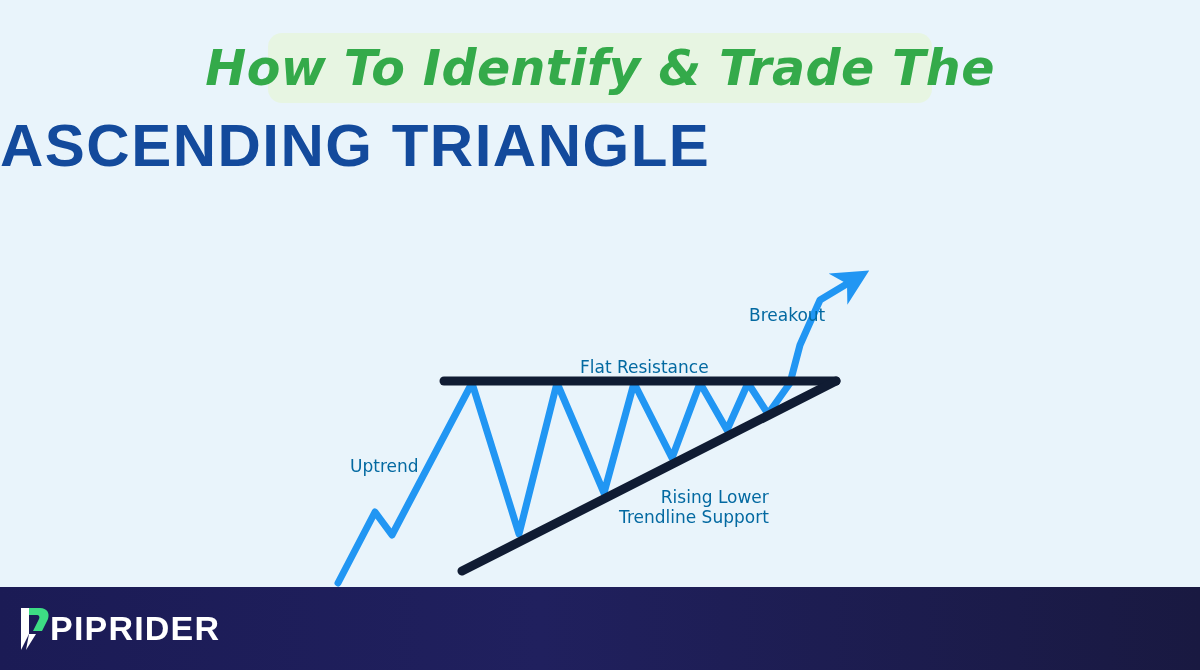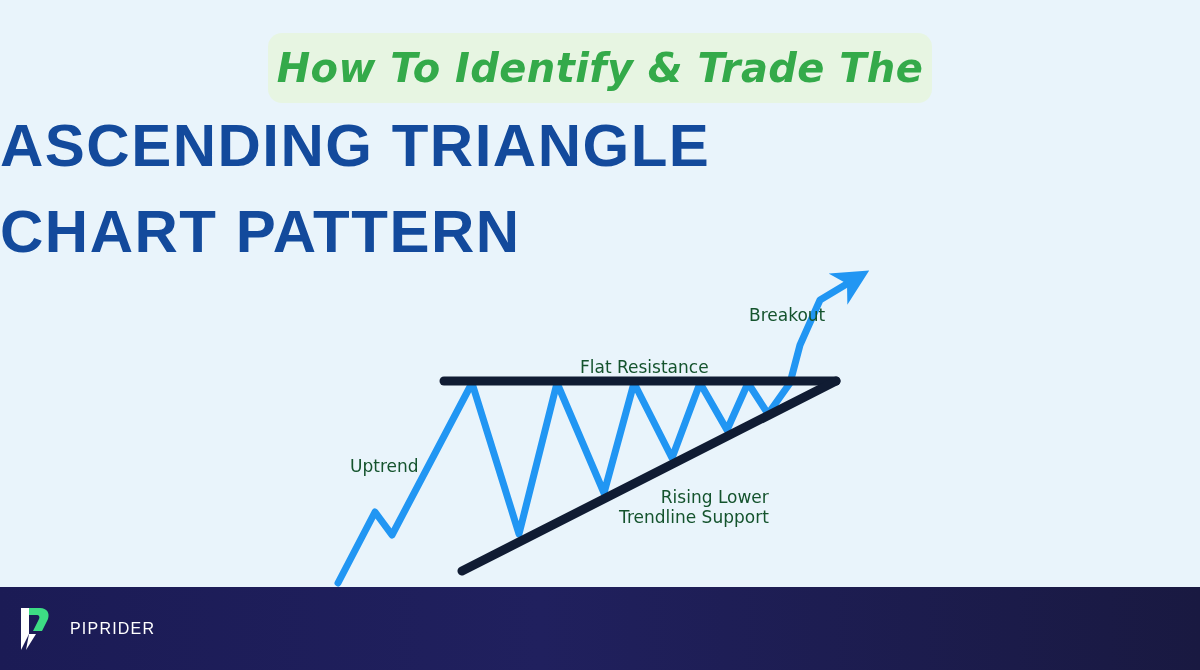--- a/index.html
+++ b/index.html
@@ -31,21 +31,21 @@
     background: #e7f5e2;
     border-radius: 14px;
     display: flex;
     align-items: center;
     justify-content: center;
   }
   .eyebrow {
     font-family: "DejaVu Sans", sans-serif;
     font-style: italic;
     font-weight: bold;
-    font-size: 40px;
+    font-size: 49px;
     letter-spacing: 0.4px;
     color: #34aa4a;
     white-space: nowrap;
     line-height: 1;
   }
 
   .title {
     position: absolute;
     left: 0;
     width: 1200px;
@@ -68,21 +68,21 @@
     top: 260px;
     width: 1200px;
     height: 330px;
   }
   .chart svg { display: block; }
 
   .ann {
     position: absolute;
     font-family: "DejaVu Sans", sans-serif;
     font-size: 17px;
-    color: #14532d;
+    color: #0369a1;
     white-space: nowrap;
     line-height: 1.18;
   }
   .ann-breakout   { left: 749px; top: 305px; }
   .ann-resistance { left: 538px; top: 357px; margin-left: 42px; }
   .ann-uptrend    { left: 350px; top: 456px; }
   .ann-support    { left: 619px; top: 487px; text-align: right; }
 
   
   .footer {
@@ -95,25 +95,25 @@
     display: flex;
     align-items: center;
   }
   .brand {
     display: flex;
     align-items: center;
     margin-left: 16px;
   }
   .brand-mark { width: 34px; height: 46px; display: block; }
   .brand-name {
-    margin-left: 20px;
+    margin-left: 0;
     color: #ffffff;
     font-family: "Liberation Sans", sans-serif;
-    font-weight: normal;
-    font-size: 16px;
+    font-weight: bold;
+    font-size: 34px;
     letter-spacing: 1.2px;
   }
   .footer-url {
     position: absolute;
     right: 28px;
     top: 50%;
     transform: translateY(-50%);
     color: #8e90b4;
     font-family: "DejaVu Sans", sans-serif;
     font-size: 24px;
@@ -124,21 +124,20 @@
 </head>
 <body>
 
 <div class="poster">
 
   <div class="eyebrow-wrap">
     <span class="eyebrow">How To Identify &amp; Trade The</span>
   </div>
 
   <div class="title title-1">ASCENDING TRIANGLE</div>
-  <div class="title title-2">CHART PATTERN</div>
 
   <div class="chart">
     <svg width="1200" height="330" viewBox="0 0 1200 330" xmlns="http://www.w3.org/2000/svg">
       <defs>
         <marker id="arrowBlue" markerWidth="5.2" markerHeight="5.2" refX="2.0" refY="2.6" orient="auto" markerUnits="strokeWidth">
           <path d="M0,0 L5.2,2.6 L0,5.2 L1.5,2.6 Z" fill="#2196f3"></path>
         </marker>
       </defs>
 
       <polyline fill="none" stroke="#2196f3" stroke-width="7" stroke-linejoin="round" stroke-linecap="round" marker-end="url(#arrowBlue)" points="338,323 375,252 392,275 472,123 519,274 557,123 604,233 634,123 672,198 700,123 727,170 748,123 768,154 790,123 800,85 820,40 850,22"></polyline>

